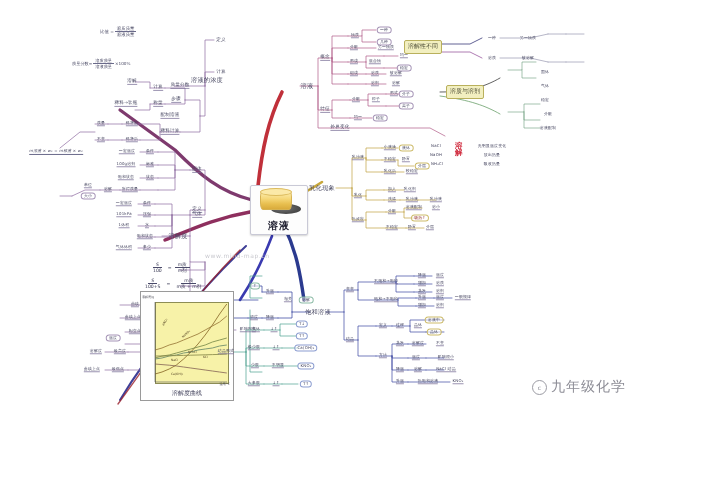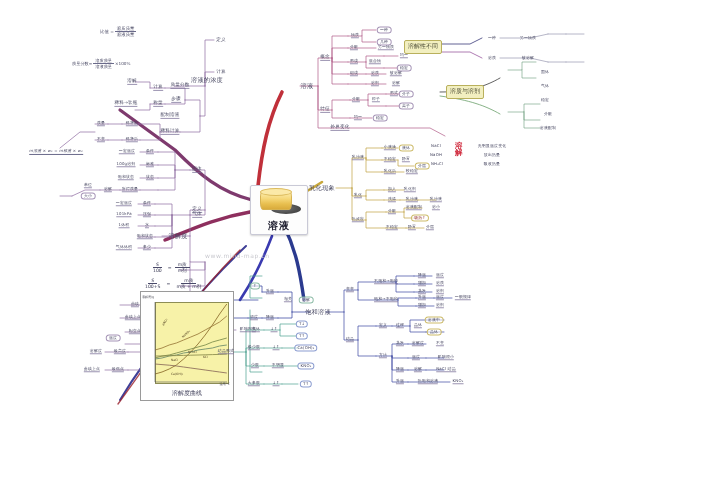--- a/index.html
+++ b/index.html
@@ -653,14 +653,18 @@
   <div class="n ul s3" style="left:416px;top:358px;">温度</div>
   <div class="n ul s3" style="left:446px;top:358px;">影响很小</div>
   <div class="n ul s3" style="left:400px;top:370px;">降温</div>
   <div class="n ul s3" style="left:418px;top:370px;">溶解</div>
   <div class="n ul s3" style="left:446px;top:370px;">NaCl 结晶</div>
   <div class="n ul s3" style="left:400px;top:382px;">升温</div>
   <div class="n ul s3" style="left:428px;top:382px;">热饱和溶液</div>
   <div class="n ul s3" style="left:458px;top:382px;">KNO₃</div>
 
   <div id="wm-center">www.mind-map.cn</div>
+  <div id="wm-brand">
+    <div class="cc">c</div>
+    <div class="tx">九年级化学</div>
+  </div>
 
 </div>
 
 </body></html>

